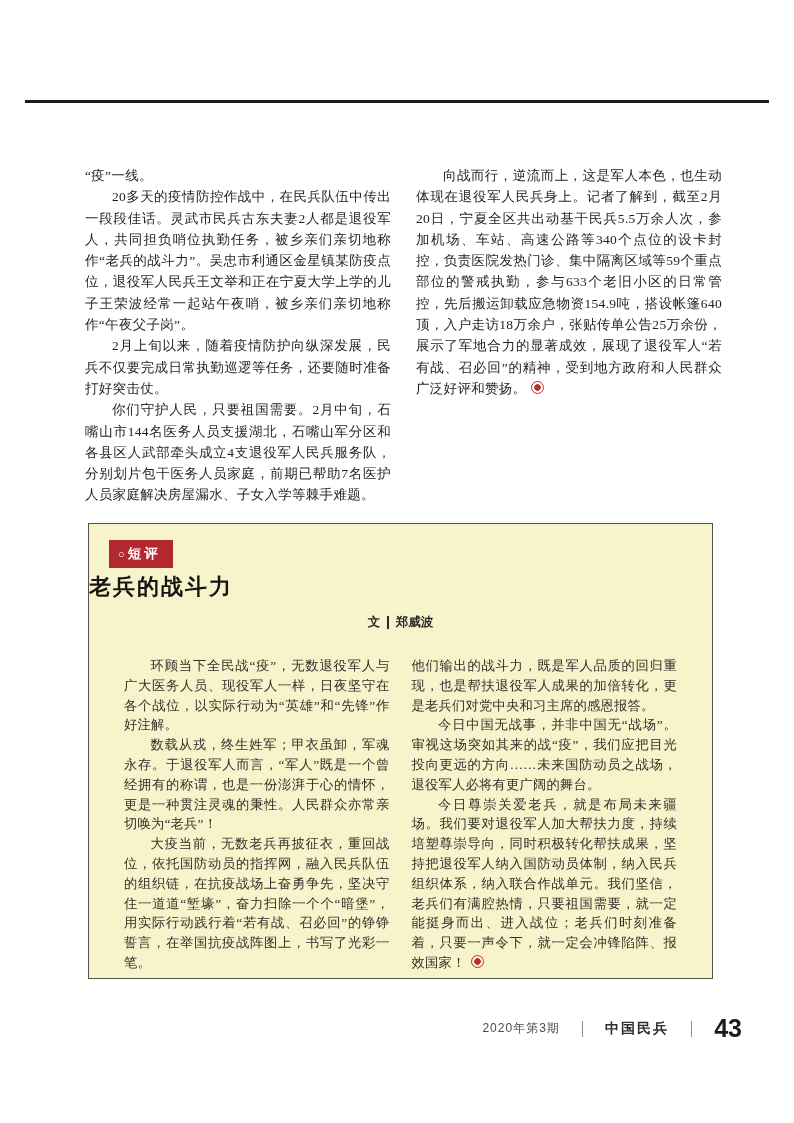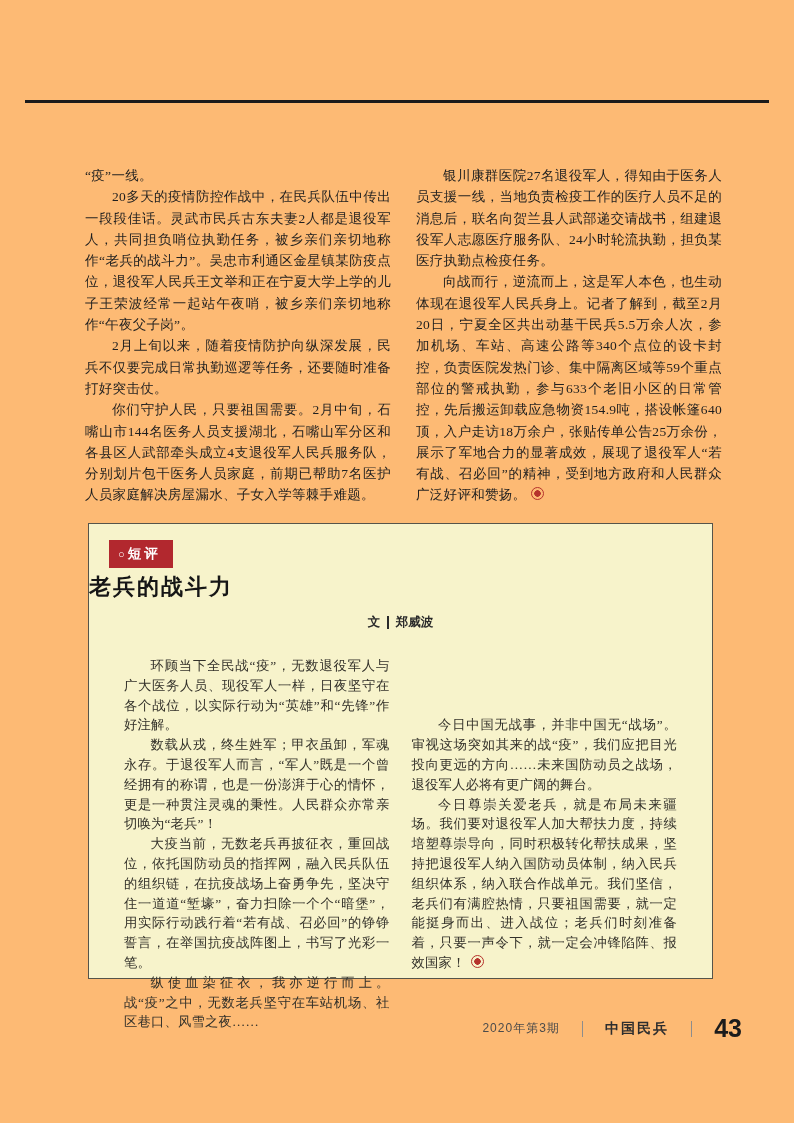--- a/index.html
+++ b/index.html
@@ -1,19 +1,19 @@
 <!DOCTYPE html>
 <html><head>
 <meta charset="utf-8">
 <style>
   html,body{margin:0;padding:0;background:#e8e8e8;}
   .page{
     position:relative;
     width:794px;height:1123px;
-    background:#fdba74;
+    background:#ffffff;
     margin:0 auto;
     font-family:"Liberation Serif","DejaVu Serif",serif;
     color:#1f1f1f;
     overflow:hidden;
   }
   .top-rule{
     position:absolute;left:25px;top:100px;
     width:744px;height:3px;background:#1b1b1b;
   }
   
@@ -89,44 +89,43 @@
   <div class="top-rule"></div>
 
   <section class="top-article">
     <div class="col">
       <p class="cont">“疫”一线。</p>
       <p>20多天的疫情防控作战中，在民兵队伍中传出一段段佳话。灵武市民兵古东夫妻2人都是退役军人，共同担负哨位执勤任务，被乡亲们亲切地称作“老兵的战斗力”。吴忠市利通区金星镇某防疫点位，退役军人民兵王文举和正在宁夏大学上学的儿子王荣波经常一起站午夜哨，被乡亲们亲切地称作“午夜父子岗”。</p>
       <p>2月上旬以来，随着疫情防护向纵深发展，民兵不仅要完成日常执勤巡逻等任务，还要随时准备打好突击仗。</p>
       <p>你们守护人民，只要祖国需要。2月中旬，石嘴山市144名医务人员支援湖北，石嘴山军分区和各县区人武部牵头成立4支退役军人民兵服务队，分别划片包干医务人员家庭，前期已帮助7名医护人员家庭解决房屋漏水、子女入学等棘手难题。</p>
     </div>
     <div class="col">
-      <p>银川康群医院27名退役军人，得知由于医务人员支援一线，当地负责检疫工作的医疗人员不足的消息后，联名向贺兰县人武部递交请战书，组建退役军人志愿医疗服务队、24小时轮流执勤，担负某医疗执勤点检疫任务。</p>
       <p><span>向战而行，逆流而上，这是军人本色，也生动体现在退役军人民兵身上。记者了解到，截至2月20日，宁夏全区共出动基干民兵5.5万余人次，参加机场、车站、高速公路等340个点位的设卡封控，负责医院发热门诊、集中隔离区域等59个重点部位的警戒执勤，参与633个老旧小区的日常管控，先后搬运卸载应急物资154.9吨，搭设帐篷640顶，入户走访18万余户，张贴传单公告25万余份，展示了军地合力的显著成效，展现了退役军人“若有战、召必回”的精神，受到地方政府和人民群众广泛好评和赞扬。</span><span class="endmark"></span></p>
     </div>
   </section>
 
   <section class="commentary-box">
     <div class="tag">
       <span class="circle">○</span>
       <span>短评</span>
     </div>
     <h1 class="box-title">老兵的战斗力</h1>
     <div class="byline">
       <span>文</span>
       <span class="divider"></span>
       <span>郑威波</span>
     </div>
     <div class="box-body">
       <div class="col">
         <p>环顾当下全民战“疫”，无数退役军人与广大医务人员、现役军人一样，日夜坚守在各个战位，以实际行动为“英雄”和“先锋”作好注解。</p>
         <p>数载从戎，终生姓军；甲衣虽卸，军魂永存。于退役军人而言，“军人”既是一个曾经拥有的称谓，也是一份澎湃于心的情怀，更是一种贯注灵魂的秉性。人民群众亦常亲切唤为“老兵”！</p>
         <p>大疫当前，无数老兵再披征衣，重回战位，依托国防动员的指挥网，融入民兵队伍的组织链，在抗疫战场上奋勇争先，坚决守住一道道“堑壕”，奋力扫除一个个“暗堡”，用实际行动践行着“若有战、召必回”的铮铮誓言，在举国抗疫战阵图上，书写了光彩一笔。</p>
-        <p>纵使血染征衣，我亦逆行而上。战“疫”之中，无数老兵坚守在车站机场、社区巷口、风雪之夜……</p>
       </div>
       <div class="col">
+        <p class="cont">他们输出的战斗力，既是军人品质的回归重现，也是帮扶退役军人成果的加倍转化，更是老兵们对党中央和习主席的感恩报答。</p>
         <p>今日中国无战事，并非中国无“战场”。审视这场突如其来的战“疫”，我们应把目光投向更远的方向……未来国防动员之战场，退役军人必将有更广阔的舞台。</p>
         <p><span>今日尊崇关爱老兵，就是布局未来疆场。我们要对退役军人加大帮扶力度，持续培塑尊崇导向，同时积极转化帮扶成果，坚持把退役军人纳入国防动员体制，纳入民兵组织体系，纳入联合作战单元。我们坚信，老兵们有满腔热情，只要祖国需要，就一定能挺身而出、进入战位；老兵们时刻准备着，只要一声令下，就一定会冲锋陷阵、报效国家！</span><span class="endmark"></span></p>
       </div>
     </div>
   </section>
 
   <footer class="footer">
     <span class="issue">2020年第3期</span>
     <span class="sep"></span>
     <span class="mag">中国民兵</span>

